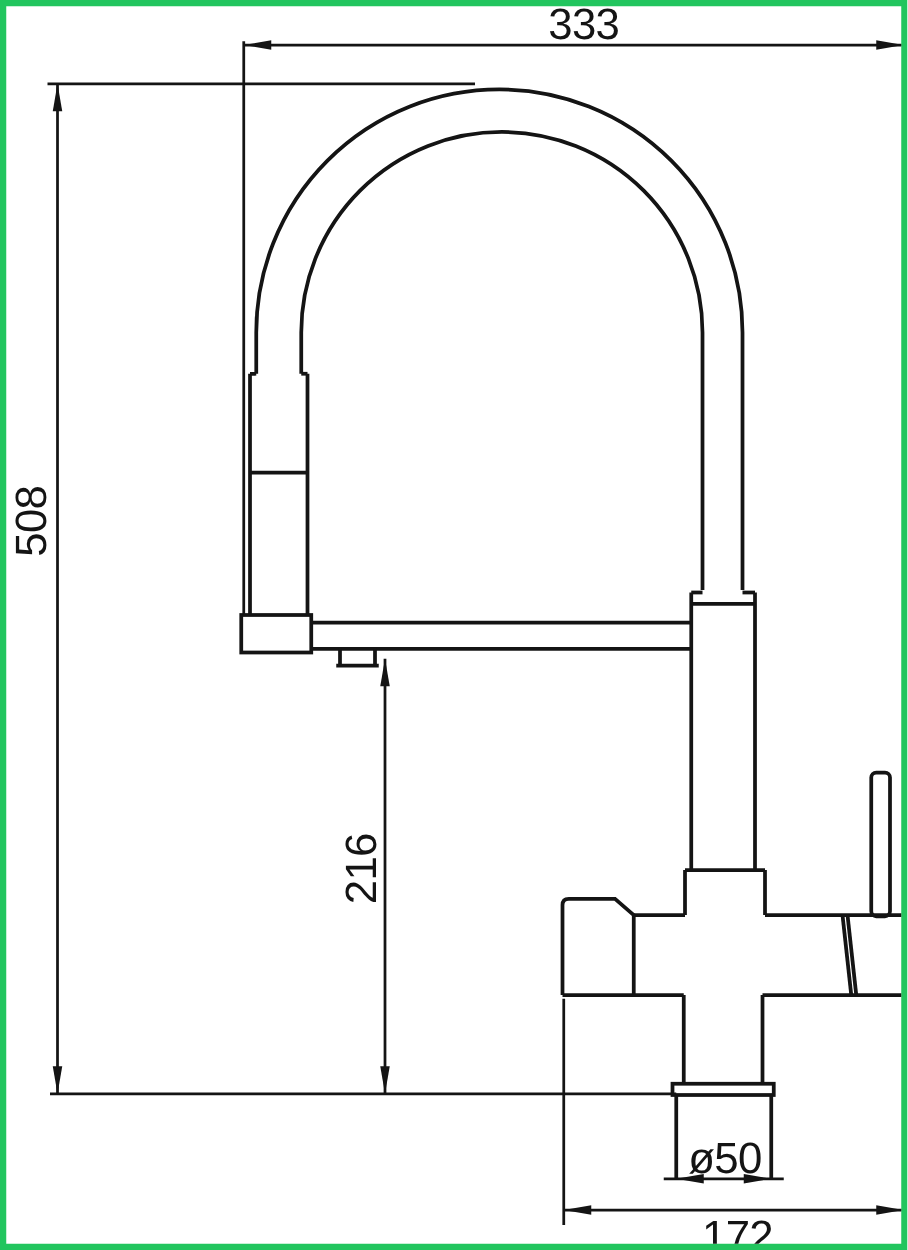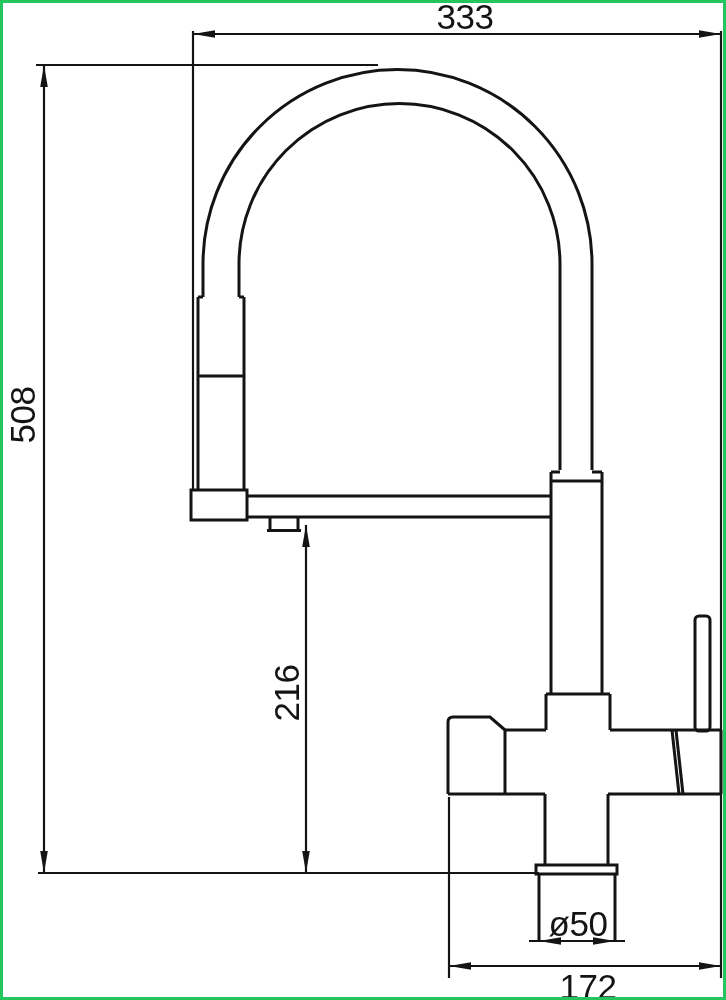--- a/index.html
+++ b/index.html
@@ -1,21 +1,21 @@
 <!DOCTYPE html>
 <html><head>
 <meta charset="utf-8">
 <style>
   html,body{margin:0;padding:0;background:#ffffff;}
   .page{
     position:relative;
     width:726px;height:1000px;
     background:#ffffff;
     box-sizing:border-box;
-    border:3px solid #22c55e;
+    border:5px solid #22c55e;
     font-family:"Liberation Sans", sans-serif;
     overflow:hidden;
   }
   svg{display:block;}
   .part{fill:none;stroke:#141414;stroke-width:3;stroke-linecap:butt;stroke-linejoin:miter;}
   .dim{fill:none;stroke:#141414;stroke-width:2.2;stroke-linecap:butt;}
   .arrow{fill:#141414;stroke:none;}
   .dimtext{
     fill:#141414;
     font-family:"Liberation Sans", sans-serif;

